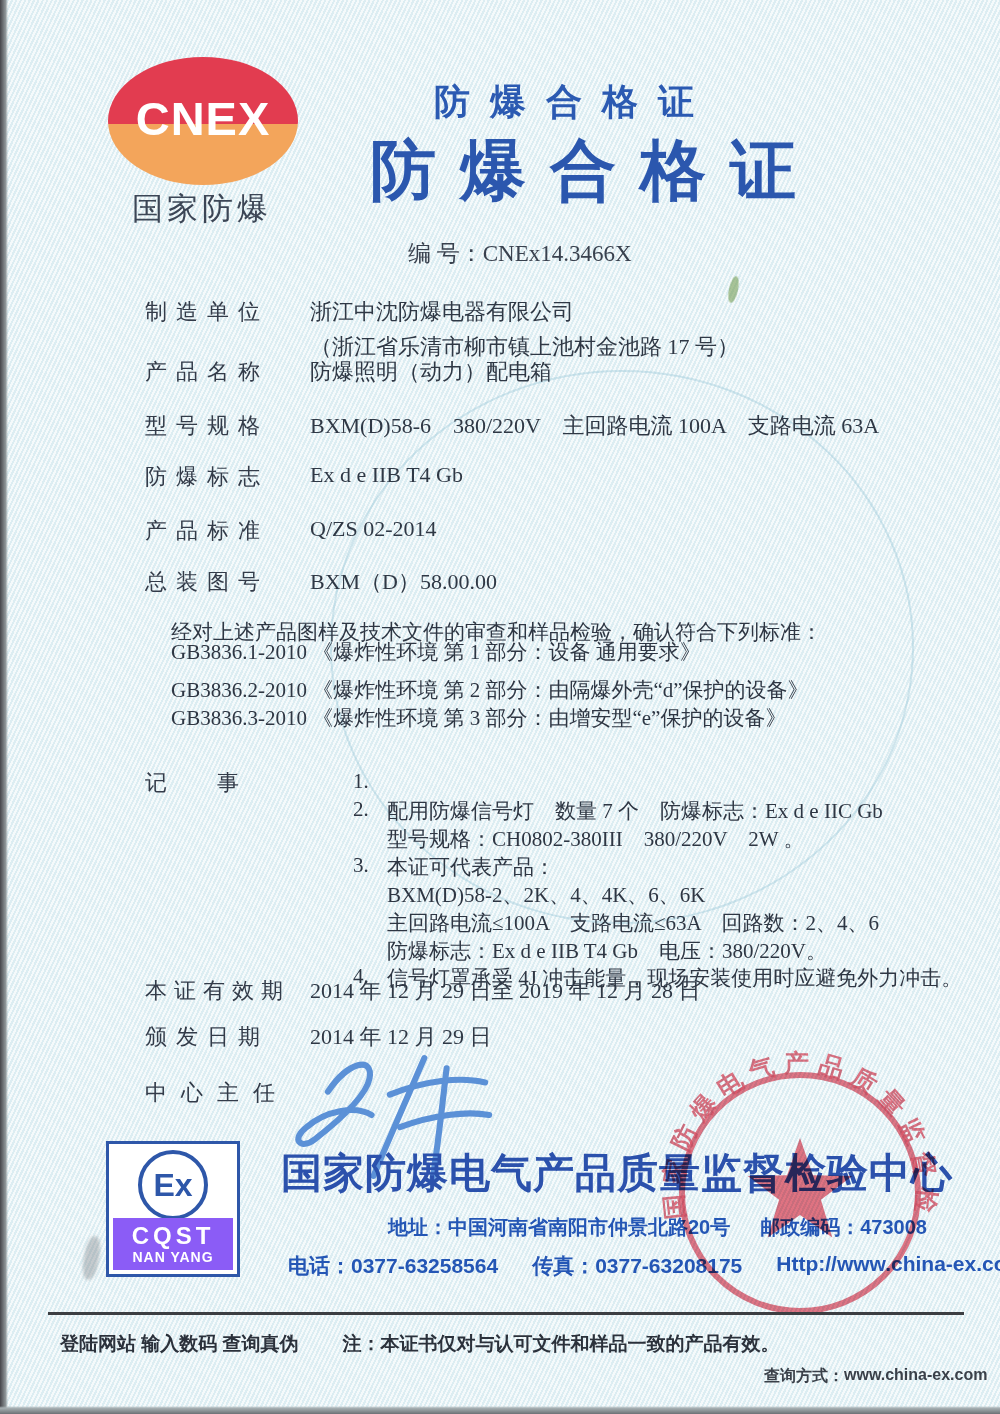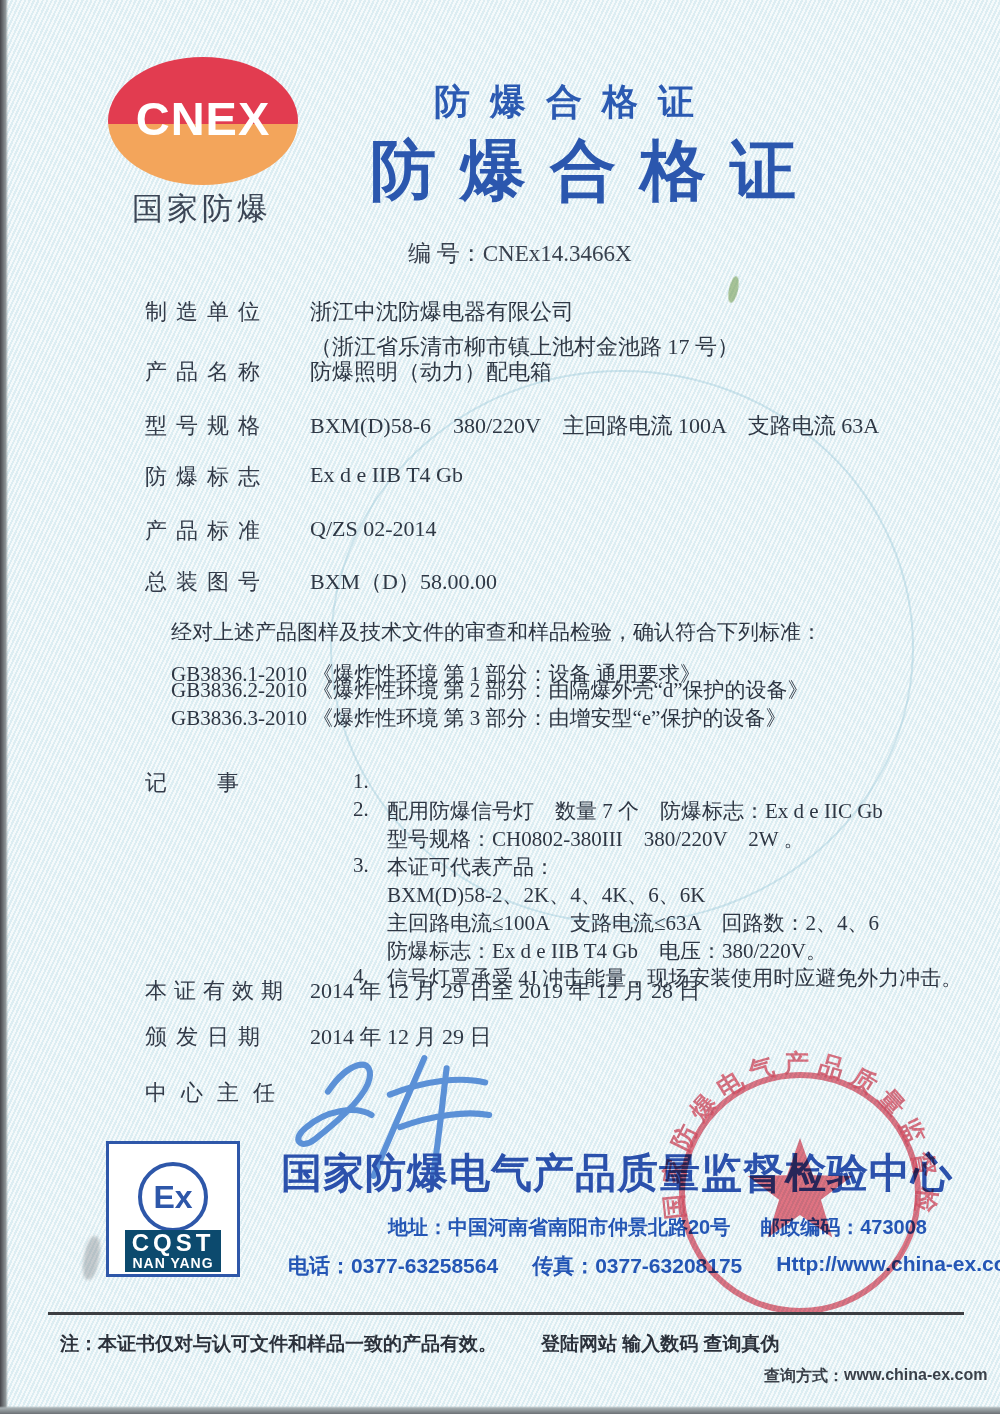--- a/index.html
+++ b/index.html
@@ -60,27 +60,27 @@
   
   .inst-name{position:absolute;left:281px;top:1146px;font-size:41px;font-weight:bold;
     color:#2b51ac;letter-spacing:1px;white-space:nowrap;}
   .inst-row1{position:absolute;left:388px;top:1214px;display:flex;gap:30px;
     font-family:"Liberation Sans","DejaVu Sans",sans-serif;font-weight:bold;font-size:20px;color:#2456b5;white-space:nowrap;}
   .inst-row2{position:absolute;left:288px;top:1252px;display:flex;gap:34px;
     font-family:"Liberation Sans","DejaVu Sans",sans-serif;font-weight:bold;font-size:21px;color:#2456b5;white-space:nowrap;}
 
   
   .cqst{position:absolute;left:106px;top:1141px;width:134px;height:136px;border:3px solid #2e57a9;
-    background:#fff;padding:16px;box-sizing:border-box;display:flex;flex-direction:column;
+    background:#fff;padding:4px;box-sizing:border-box;display:flex;flex-direction:column;
     font-family:"Liberation Sans","DejaVu Sans",sans-serif;}
   .cqst-top{height:70px;display:flex;align-items:center;justify-content:center;}
   .cqst-circle{width:62px;height:62px;border:4px solid #2e57a9;border-radius:50%;
     display:flex;align-items:center;justify-content:center;margin-top:4px;}
   .cqst-ex{color:#2e57a9;font-weight:bold;font-size:32px;}
-  .cqst-bottom{flex:1;background:#0c4a6e;color:#fff;display:flex;flex-direction:column;
+  .cqst-bottom{flex:1;background:#8b5cf6;color:#fff;display:flex;flex-direction:column;
     align-items:center;justify-content:center;line-height:1.1;}
   .cqst-name{font-size:24px;letter-spacing:4px;font-weight:bold;}
   .cqst-city{font-size:14px;letter-spacing:1px;font-weight:bold;}
 
   
   .seal{position:absolute;left:650px;top:1038px;width:300px;height:300px;
     mix-blend-mode:multiply;opacity:.92;}
   .seal-ring{fill:none;stroke:rgba(222,70,90,.8);stroke-width:6;}
   .seal-star{fill:rgba(223,62,82,.78);}
   .seal-text{font-size:25px;letter-spacing:8px;font-weight:bold;fill:rgba(222,70,90,.82);
@@ -127,21 +127,21 @@
   <div class="f-value" style="top:462px">Ex d e IIB T4 Gb</div>
 
   <div class="f-label" style="top:516px">产品标准</div>
   <div class="f-value" style="top:516px">Q/ZS 02-2014</div>
 
   <div class="f-label" style="top:567px">总装图号</div>
   <div class="f-value" style="top:567px">BXM（D）58.00.00</div>
 
   <div class="std-block">
     <div class="std-line" style="top:0">经对上述产品图样及技术文件的审查和样品检验，确认符合下列标准：</div>
-    <div class="std-line" style="top:42px">GB3836.1-2010 《爆炸性环境 第 1 部分：设备 通用要求》</div>
+    <div class="std-line" style="top:20px">GB3836.1-2010 《爆炸性环境 第 1 部分：设备 通用要求》</div>
     <div class="std-line" style="top:58px">GB3836.2-2010 《爆炸性环境 第 2 部分：由隔爆外壳“d”保护的设备》</div>
     <div class="std-line" style="top:86px">GB3836.3-2010 《爆炸性环境 第 3 部分：由增安型“e”保护的设备》</div>
   </div>
 
   <div class="f-label wide" style="top:768px">记　事</div>
 
   <div class="note-row" style="top:769px">
     <span class="note-num">1.</span>
   </div>
   <div class="note-row" style="top:797px">
@@ -220,22 +220,22 @@
     </defs>
     <circle class="seal-ring" cx="150" cy="155" r="118"></circle>
     <polygon class="seal-star" points="150,100 162.9,137.2 202.3,138 170.9,161.8 182.3,199.5 150,177 117.7,199.5 129.1,161.8 97.7,138 137.1,137.2"></polygon>
     <text class="seal-text">
       <textPath href="#ringPath" startOffset="2">国家防爆电气产品质量监督检验中心</textPath>
     </text>
   </svg>
 
   <div class="separator"></div>
   <div class="footer-note">
+    <span>登陆网站 输入数码 查询真伪</span>
     <span>注：本证书仅对与认可文件和样品一致的产品有效。</span>
-    <span>登陆网站 输入数码 查询真伪</span>
   </div>
   <div class="query-row">
     <span>查询方式：</span>
     <span>www.china-ex.com</span>
   </div>
 
 </div>
 
 <div class="edge-left"></div>
 <div class="edge-bottom"></div>

